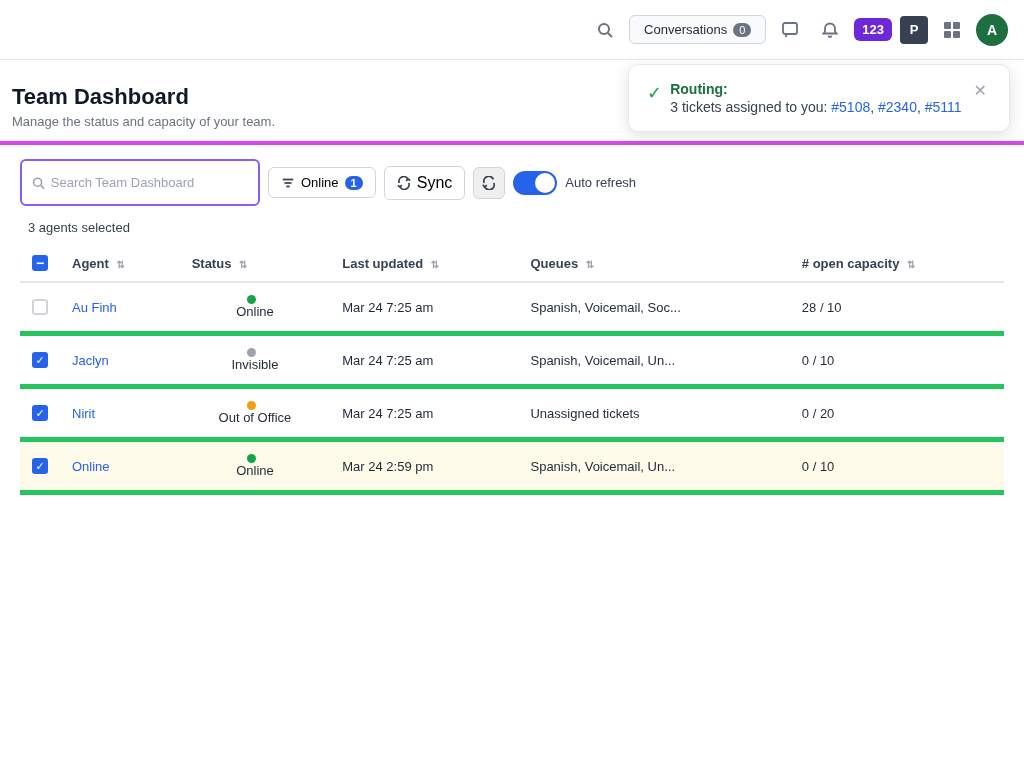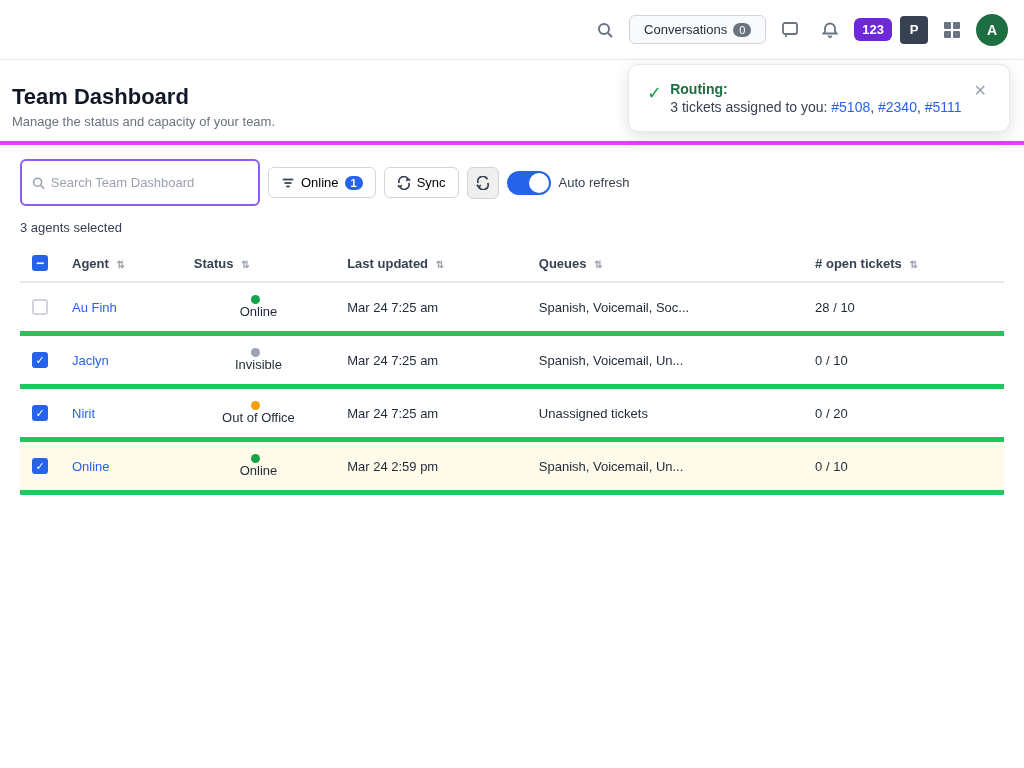--- a/index.html
+++ b/index.html
@@ -67,32 +67,32 @@
     }
     .filter-badge { background: #2563eb; color: #fff; border-radius: 10px; padding: 1px 6px; font-size: 11px; font-weight: 600; }
     .update-btn {
       display: flex; align-items: center; gap: 6px; padding: 7px 12px;
       border: 1px solid #2563eb; border-radius: 6px; cursor: pointer; font-size: 13px;
       background: #fff; color: #2563eb;
     }
     .update-badge { background: #2563eb; color: #fff; border-radius: 10px; padding: 1px 6px; font-size: 11px; font-weight: 600; }
     .sync-btn {
       display: flex; align-items: center; gap: 6px; padding: 7px 12px;
-      border: 1px solid #d1d5db; border-radius: 6px; cursor: pointer; font-size: 13px; background: #fff;
+      border: 1px solid #d1d5db; border-radius: 6px; cursor: pointer; font-size: 16px; background: #fff;
     }
     .refresh-btn {
       display: flex; align-items: center; justify-content: center; width: 32px; height: 32px;
       border: 1px solid #d1d5db; border-radius: 6px; cursor: pointer; font-size: 15px; color: #374151;
     }
     .auto-refresh { display: flex; align-items: center; gap: 8px; font-size: 13px; color: #374151; }
     .toggle { width: 44px; height: 24px; background: #2563eb; border-radius: 12px; position: relative; cursor: pointer; }
     .toggle-knob { width: 20px; height: 20px; background: #fff; border-radius: 50%; position: absolute; top: 2px; right: 2px; }
 
     
-    .selected-bar { padding: 0 20px 10px; font-size: 13px; color: #374151; }
+    .selected-bar { padding: 0 28px 10px; font-size: 13px; color: #374151; }
 
     
     .table-container { padding: 0 20px; }
     table { width: 100%; border-collapse: collapse; }
     thead tr { border-bottom: 2px solid #e5e7eb; }
     th {
       text-align: left; padding: 10px 12px; font-size: 13px; font-weight: 600;
       color: #374151; user-select: none; white-space: nowrap;
     }
     th .sort-icon { color: #9ca3af; margin-left: 4px; font-size: 10px; }
@@ -246,21 +246,21 @@
         </th>
         <th>
           <span>Last updated</span>
           <span class="sort-icon">⇅</span>
         </th>
         <th>
           <span>Queues</span>
           <span class="sort-icon">⇅</span>
         </th>
         <th>
-          <span># open tickets</span>
+          <span># open capacity</span>
           <span class="sort-icon">⇅</span>
         </th>
       </tr>
     </thead>
     <tbody id="table-body">
     <tr>
     <td class="checkbox-cell">
             <div class="cb"></div>
           </td>
     <td>

